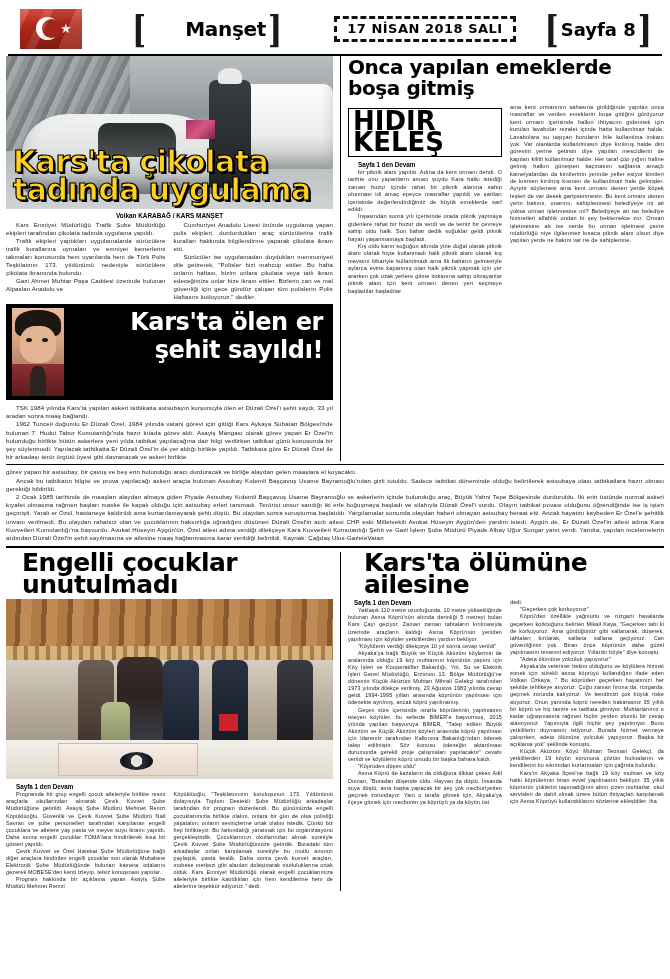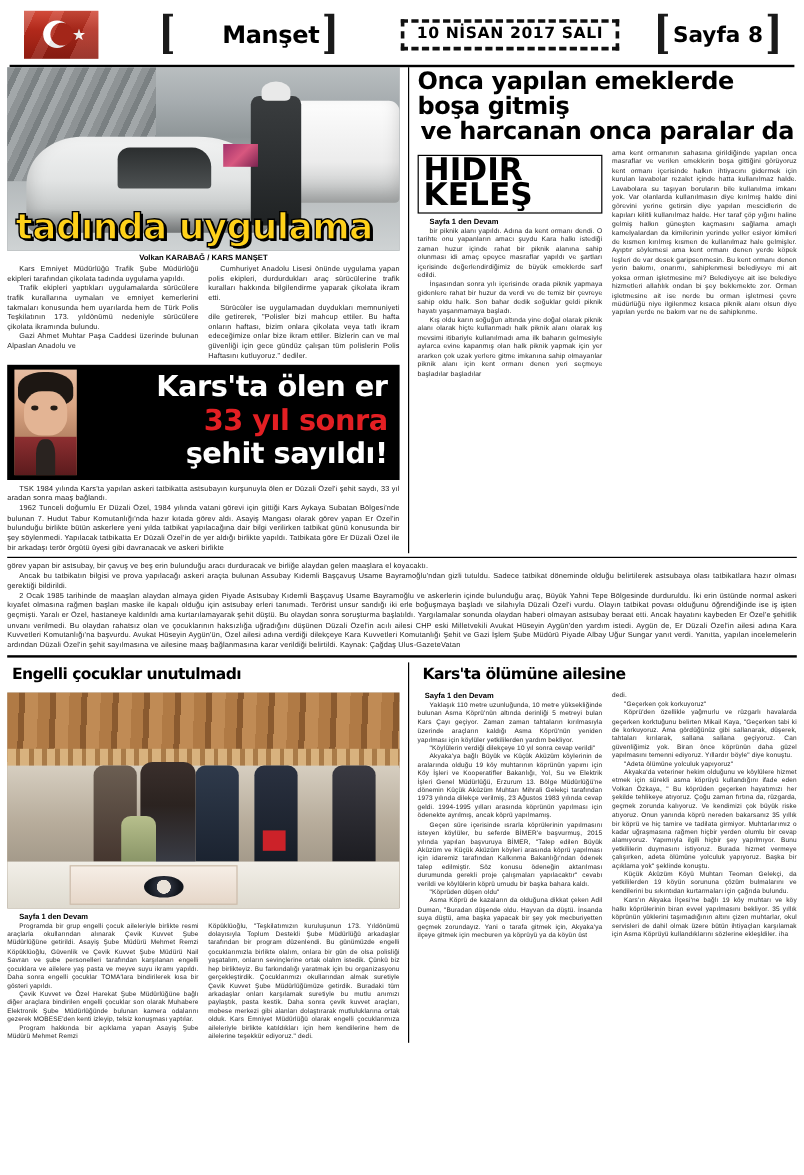--- a/index.html
+++ b/index.html
@@ -284,24 +284,24 @@
     margin-top: 5px;
   }
 
   
   .lower { display: flex; gap: 7px; margin-top: 3px; }
   .lower-left { width: 327px; flex: 0 0 327px; }
   .lower-right { flex: 1 1 auto; border-left: 1px solid #000; padding-left: 7px; }
   .hl4 {
     font-family: "DejaVu Sans", sans-serif;
     font-weight: bold;
-    font-size: 13px;
+    font-size: 25px;
     line-height: 22px;
     letter-spacing: -0.5px;
-    margin: 0 0 3px 4px;
+    margin: 0 0 3px 16px;
   }
   .photo2 {
     position: relative;
     height: 180px;
     overflow: hidden;
     background: #b8a893;
   }
   .photo2 .roof {
     position:absolute; left:0; top:0; width:100%; height:32%;
     background: repeating-linear-gradient(92deg,#b07a45 0 10px,#8a5a2f 10px 15px,#c08b55 15px 26px);
@@ -367,21 +367,21 @@
       <div class="star">★</div>
       <div class="noise"></div>
     </div>
 
     <div class="brandbox">
       <span class="bracket">[</span>
       <span class="brandname">Manşet</span>
       <span class="bracket">]</span>
     </div>
 
-    <div class="datebox">10 NİSAN 2017 SALI</div>
+    <div class="datebox">17 NİSAN 2018 SALI</div>
 
     <div class="pagebox">
       <span class="bracket">[</span>
       <span class="pagename">Sayfa 8</span>
       <span class="bracket">]</span>
     </div>
   </div>
   <div class="rule-top"></div>
 
   <div class="top-wrap">
@@ -390,20 +390,21 @@
 
       <div class="photo1">
         <div class="sky"></div>
         <div class="wall"></div>
         <div class="car"></div>
         <div class="window"></div>
         <div class="van"></div>
         <div class="officer"></div>
         <div class="box"></div>
         <div class="hl1">
+          <div>Kars'ta çikolata</div>
           <div>tadında uygulama</div>
         </div>
       </div>
 
       <div class="byline">Volkan KARABAĞ / KARS MANŞET</div>
 
       <div class="cols2">
         <div class="col body-text">
           <p>Kars Emniyet Müdürlüğü Trafik Şube Müdürlüğü ekipleri tarafından çikolata tadında uygulama yapıldı.</p>
           <p>Trafik ekipleri yaptıkları uygulamalarda sürücülere trafik kurallarına uymaları ve emniyet kemerlerini takmaları konusunda hem uyarılarda hem de Türk Polis Teşkilatının 173. yıldönümü nedeniyle sürücülere çikolata ikramında bulundu.</p>
@@ -419,36 +420,34 @@
         <div class="portrait">
           <div class="hair"></div>
           <div class="face"></div>
           <div class="eyeL"></div>
           <div class="eyeR"></div>
           <div class="body"></div>
           <div class="shirt"></div>
         </div>
         <div class="hl2">
           <div>Kars'ta ölen er</div>
-          <div class="red">33 yıl sonra</div>
           <div>şehit sayıldı!</div>
         </div>
       </div>
 
       <div class="body-text t-wide" style="margin-top:4px;">
         <p>TSK 1984 yılında Kars'ta yapılan askeri tatbikatta astsubayın kurşunuyla ölen er Düzali Özel'i şehit saydı, 33 yıl aradan sonra maaş bağlandı.</p>
         <p>1962 Tunceli doğumlu Er Düzali Özel, 1984 yılında vatani görevi için gittiği Kars Aykaya Subatan Bölgesi'nde bulunan 7. Hudut Tabur Komutanlığı'nda hazır kıtada görev aldı. Asayiş Mangası olarak görev yapan Er Özel'in bulunduğu birlikte bütün askerlere yeni yılda tatbikat yapılacağına dair bilgi verilirken tatbikat günü konusunda bir şey söylenmedi. Yapılacak tatbikatta Er Düzali Özel'in de yer aldığı birlikte yapıldı. Tatbikata göre Er Düzali Özel ile bir arkadaşı terör örgütü üyesi gibi davranacak ve askeri birlikte</p>
       </div>
 
     </div>
 
     <div class="right-pkg">
       <div class="hl3">
         <span>Onca yapılan emeklerde boşa gitmiş</span>
-        <span class="ln2">ve harcanan onca paralar da</span>
       </div>
 
       <div class="cols2" style="margin-top:4px;">
         <div class="col">
           <div class="namebox">HIDIR KELEŞ</div>
           <div class="kicker" style="margin-top:4px;">Sayfa 1 den Devam</div>
           <div class="body-text t-narrow">
             <p>bir piknik alanı yapıldı. Adına da kent ormanı dendi. O tarihte onu yapanların amacı şuydu Kara halkı istediği zaman huzur içinde rahat bir piknik alanına sahip olunması idi amaç epeyce masraflar yapıldı ve şartları içerisinde değerlendirdiğimiz de büyük emeklerde sarf edildi.</p>
             <p>İnşasından sonra yılı içerisinde orada piknik yapmaya gidenlere rahat bir huzur da verdi ve de temiz bir çevreye sahip oldu halk. Son bahar dedik soğuklar geldi piknik hayatı yaşanmamaya başladı.</p>
             <p>Kış oldu karın soğuğun altında yine doğal olarak piknik alanı olarak hiçte kullanmadı halk piknik alanı olarak kış mevsimi itibariyle kullanılmadı ama ilk baharın gelmesiyle aylarca evine kapanmış olan halk piknik yapmak için yer ararken çok uzak yerlere gitme imkanına sahip olmayanlar piknik alanı için kent ormanı denen yeri seçmeye başladılar başladılar</p>

